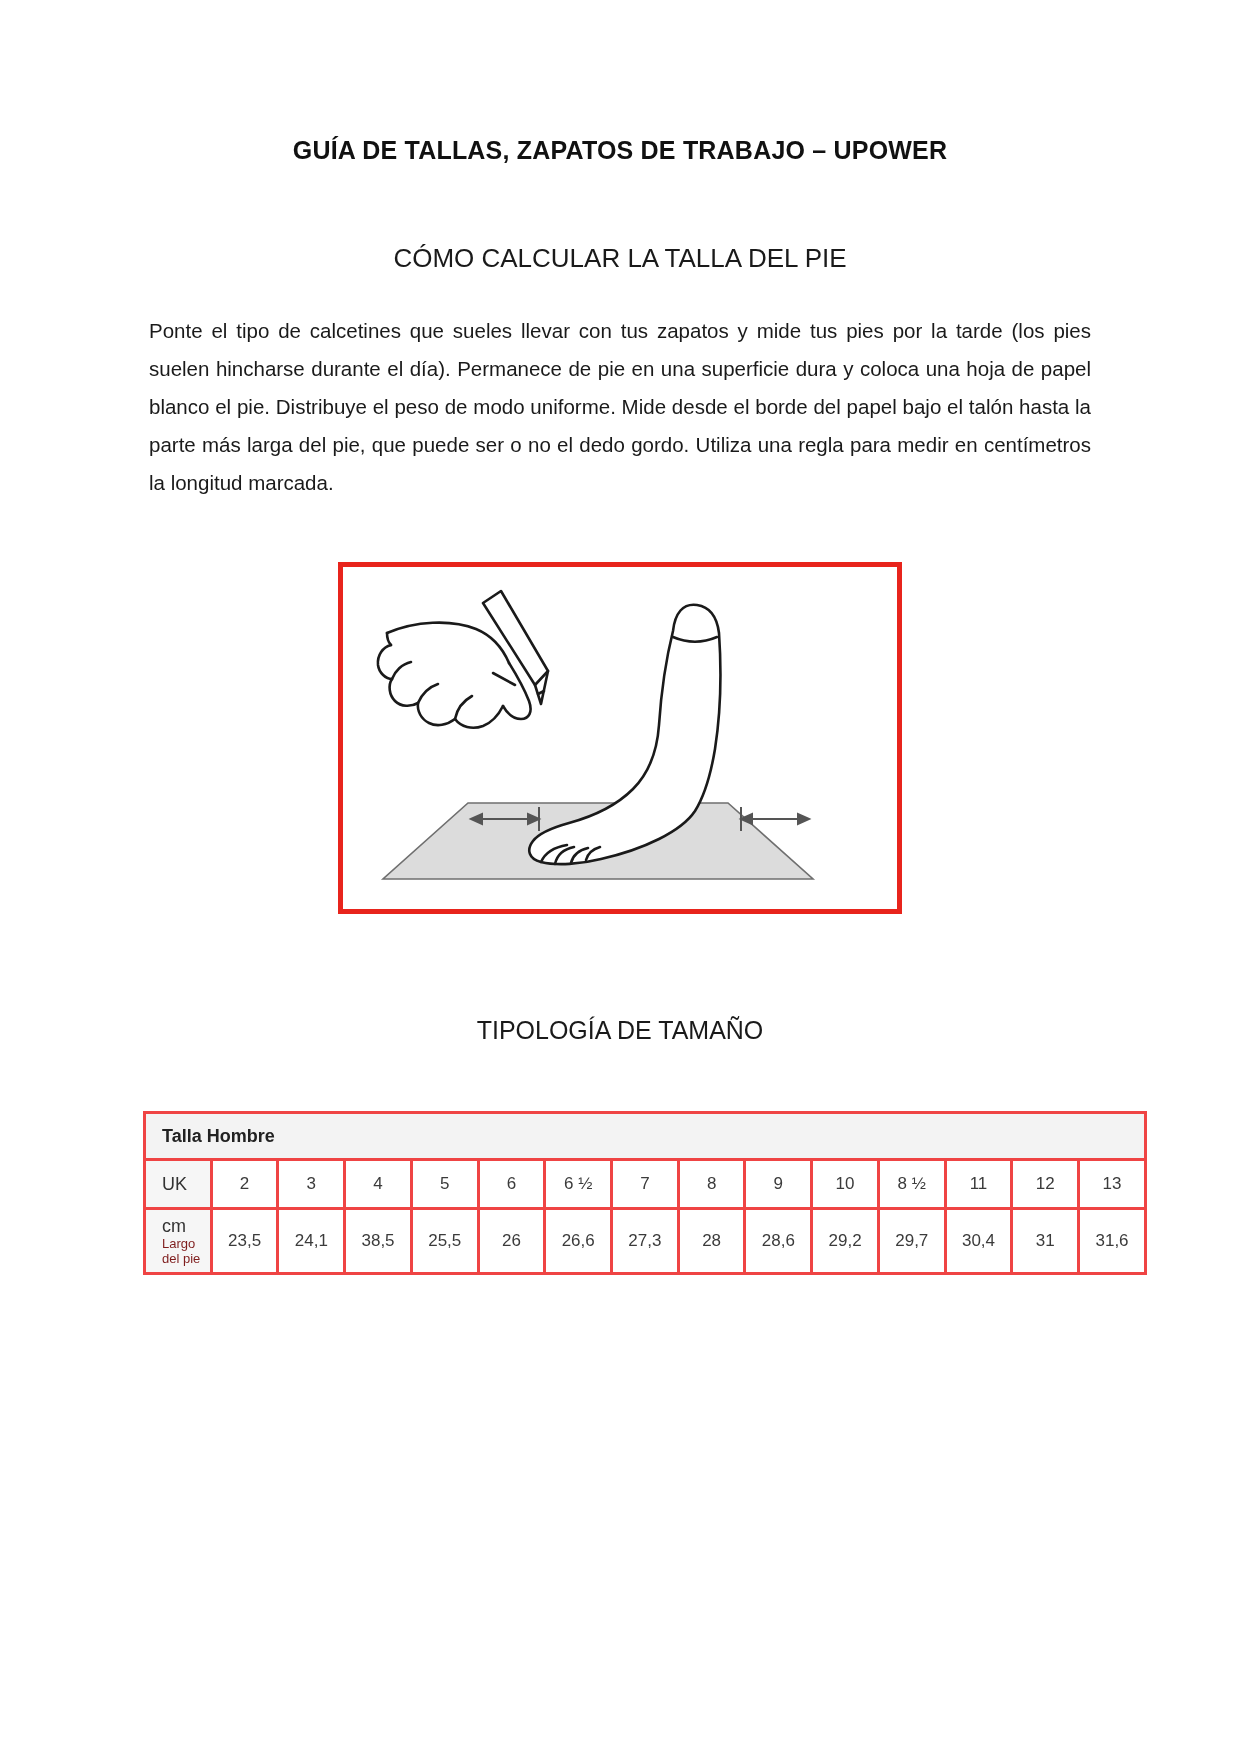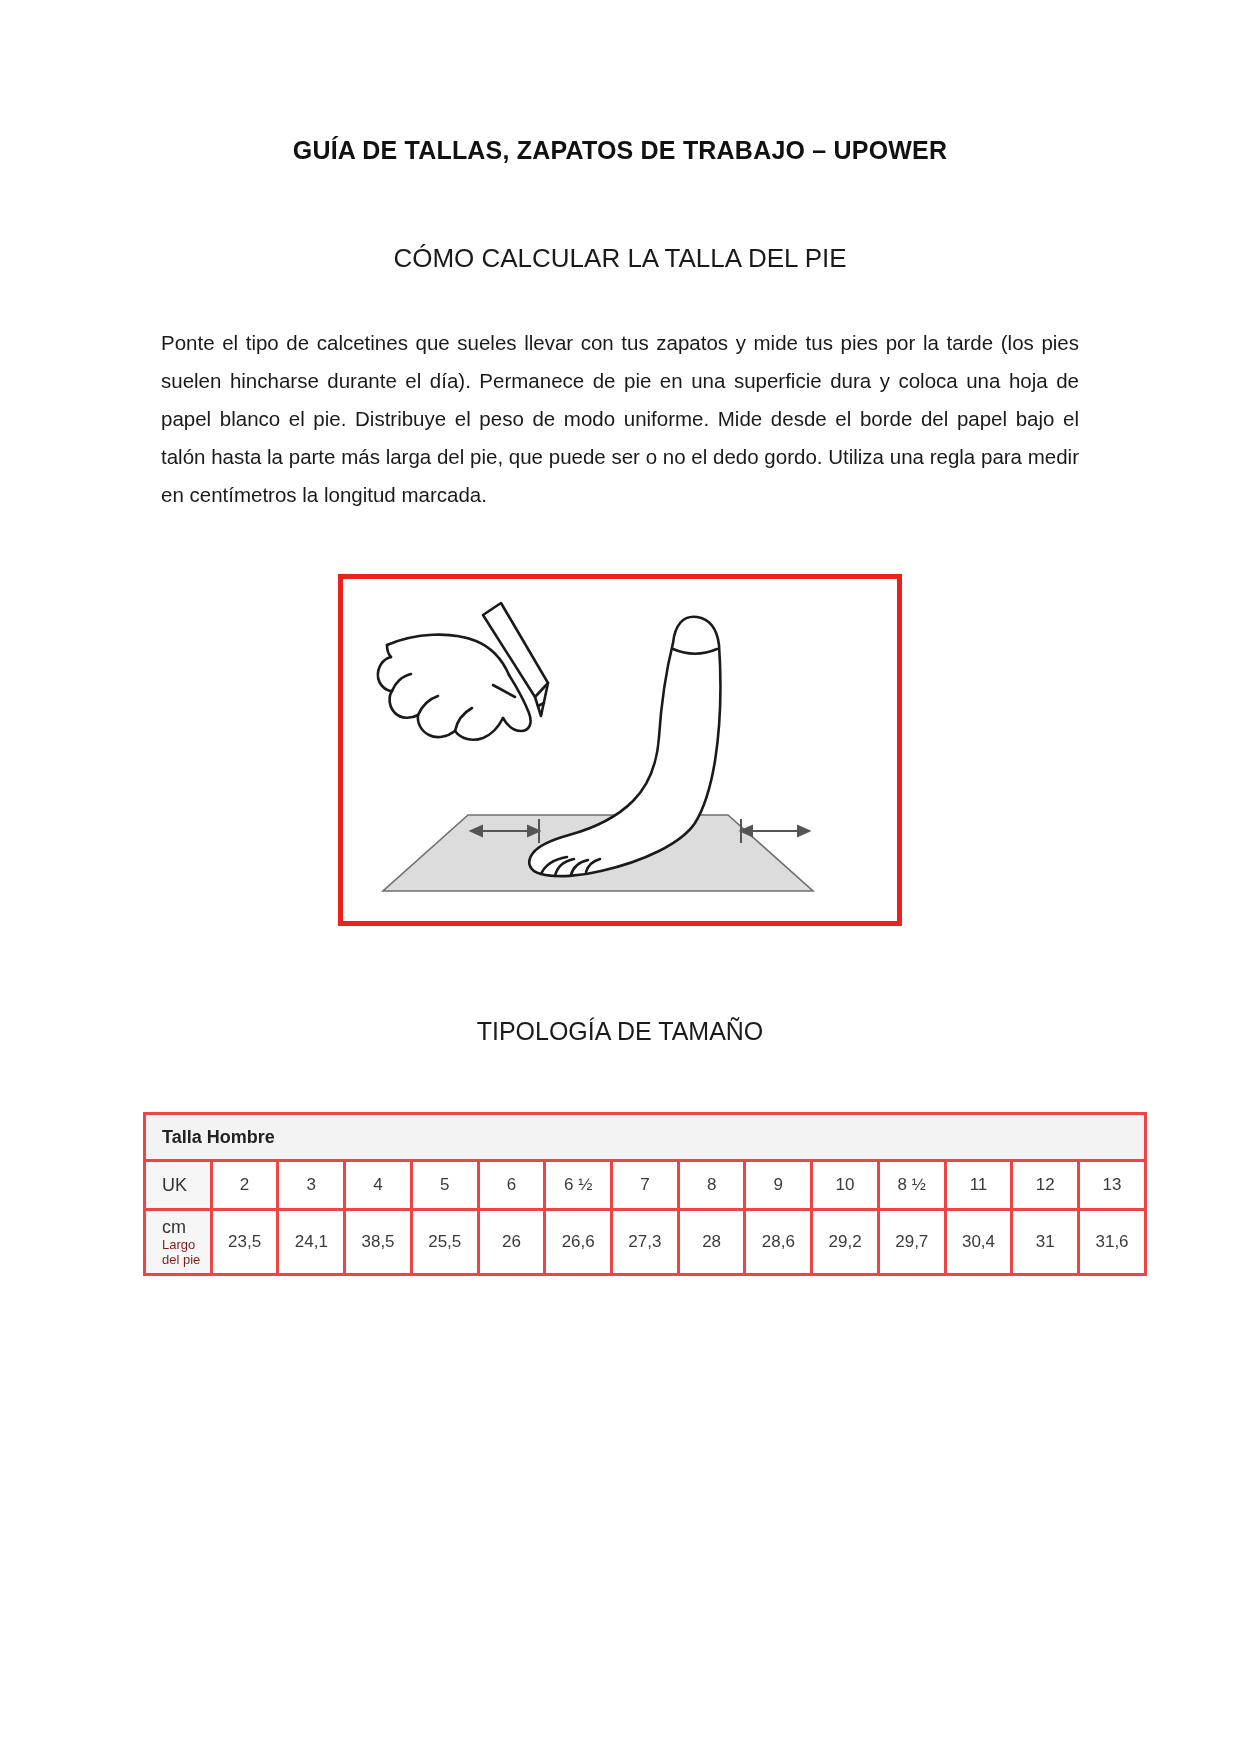--- a/index.html
+++ b/index.html
@@ -37,21 +37,21 @@
     text-align: center;
     margin: 0;
     padding-top: 78px;
     color: #1a1a1a;
   }
   p.intro {
     font-size: 20.5px;
     line-height: 38px;
     text-align: justify;
     text-justify: inter-word;
-    margin: 16px;
+    margin: 4px;
     padding-top: 34px;
     color: #1a1a1a;
   }
   
   .figure-wrap {
     margin-top: 60px;
     display: flex;
     justify-content: center;
   }
   .figure-box {
@@ -62,21 +62,21 @@
     background: #fff;
     display: block;
     position: relative;
   }
   .figure-box svg { display: block; }
   
   h2.section-title2 {
     font-size: 25px;
     font-weight: normal;
     text-align: center;
-    margin: 1px;
+    margin: 12px;
     padding-top: 90px;
     color: #1a1a1a;
   }
   
   .table-wrap {
     margin-top: 66px;
   }
   table.sizes {
     border-collapse: collapse;
     width: 1004px;

